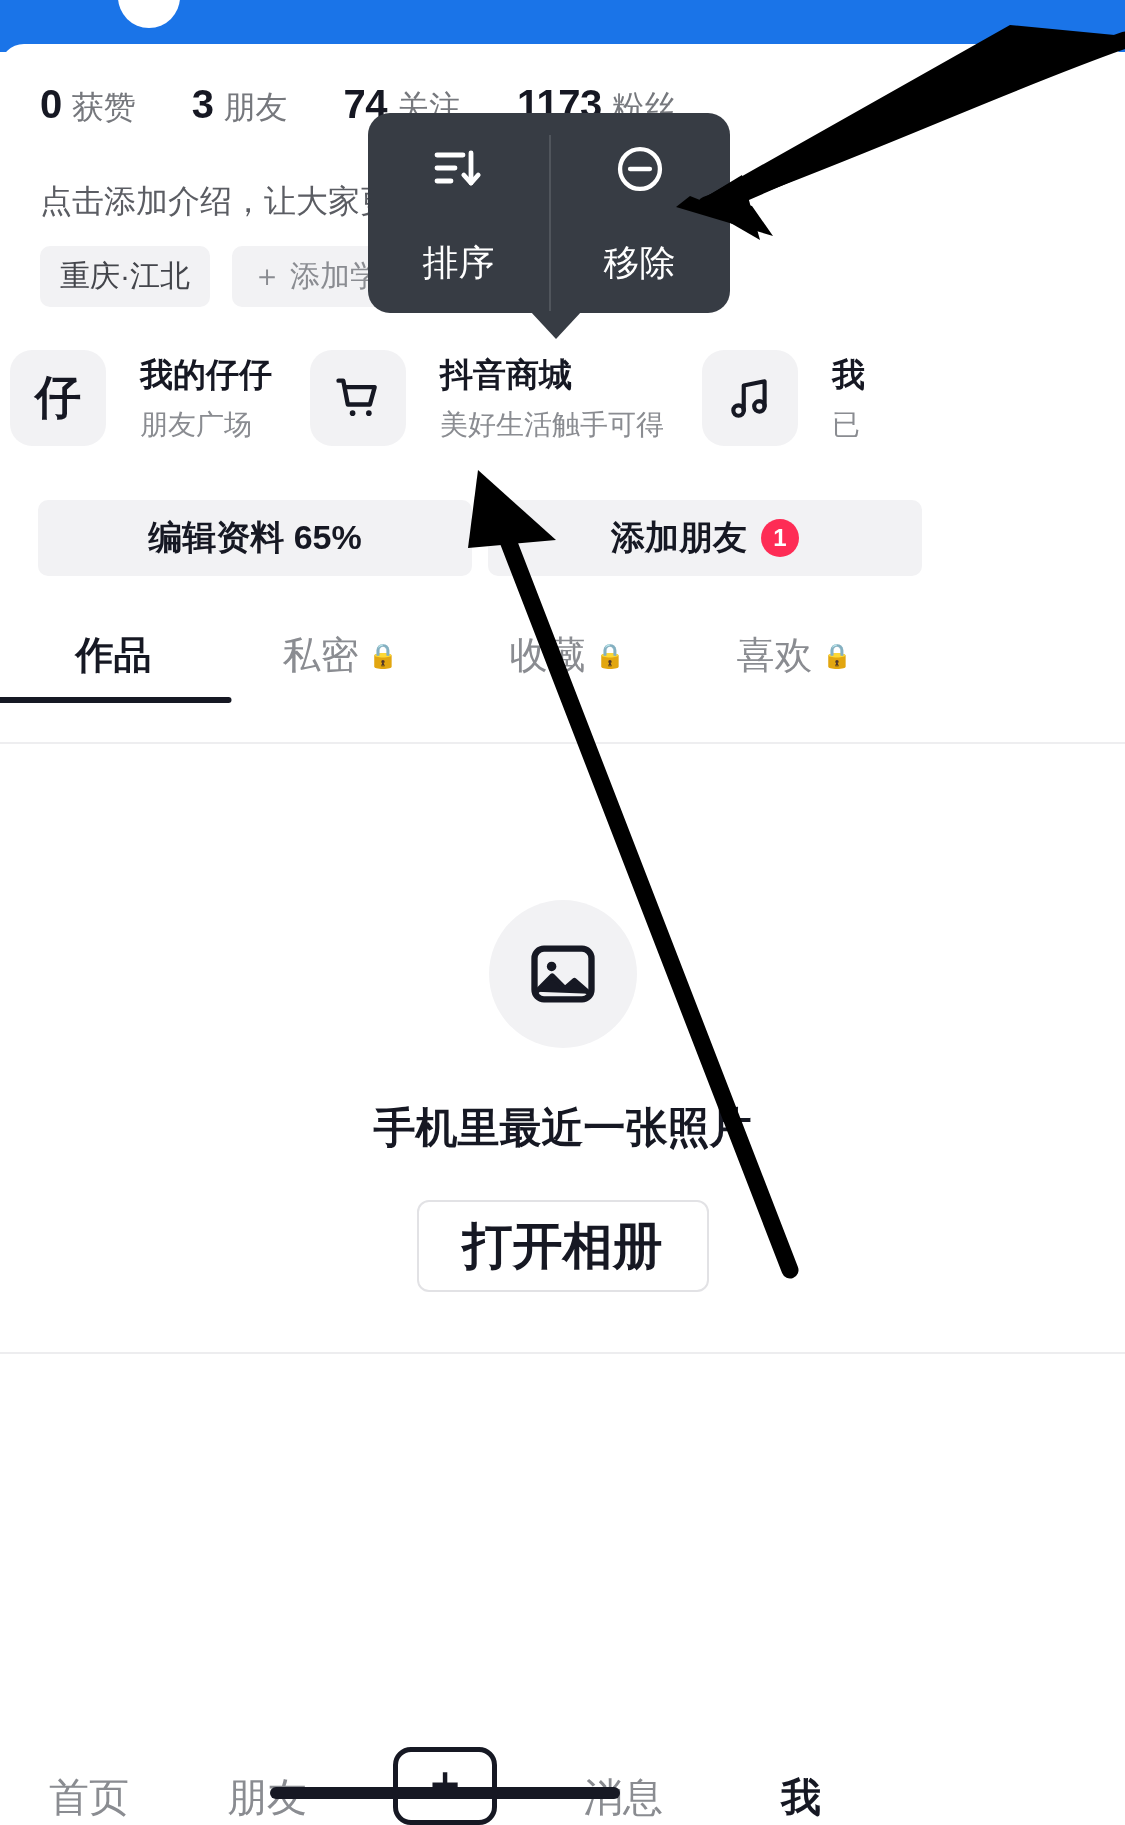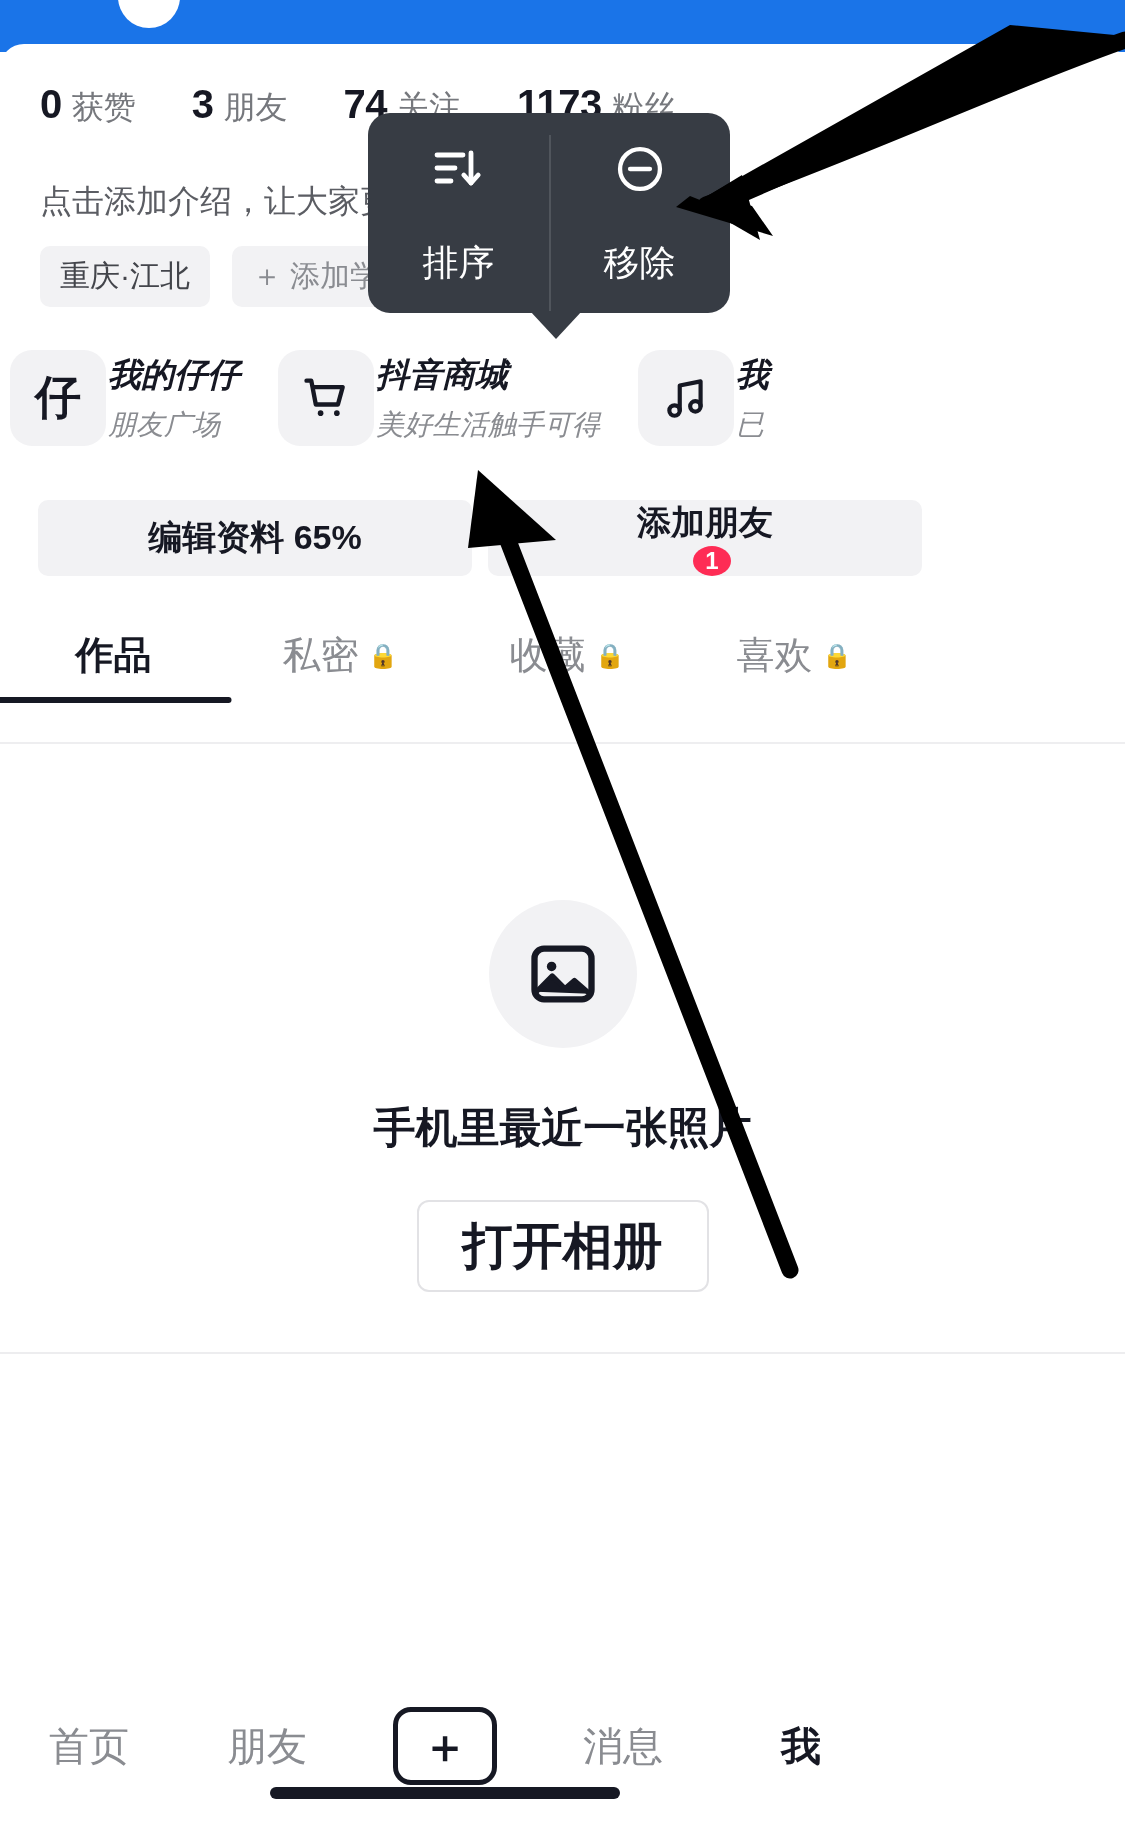--- a/index.html
+++ b/index.html
@@ -52,32 +52,32 @@
     position: absolute; top: 350px; left: 10px;
     display: flex; align-items: center;
   }
   .shortcut { display: flex; align-items: center; margin-right: 38px; }
   .shortcut .sq {
     width: 96px; height: 96px; border-radius: 22px; background: #f2f2f4;
     display: flex; align-items: center; justify-content: center;
     flex: 0 0 auto;
   }
   .shortcut .sq .glyph { font-size: 46px; color: #161823; font-weight: 700; }
-  .shortcut .txt { margin-left: 2px; font-style: italic; }
+  .shortcut .txt { margin-left: 34px; }
   .shortcut .t1 { font-size: 33px; font-weight: 700; color: #161823; white-space: nowrap; }
   .shortcut .t2 { font-size: 28px; color: #8a8c91; margin-top: 8px; white-space: nowrap; }
 
   
   .actions { position: absolute; top: 500px; left: 38px; display: flex; }
   .action-btn {
     width: 434px; height: 76px; background: #f2f2f4; border-radius: 10px;
     display: flex; align-items: center; justify-content: center;
     font-size: 34px; font-weight: 700; color: #161823;
   }
-  .action-btn + .action-btn { margin-left: 16px; flex-direction: column; }
+  .action-btn + .action-btn { margin-left: 16px; }
   .badge {
     display: inline-flex; align-items: center; justify-content: center;
     width: 38px; height: 38px; border-radius: 50%;
     background: #fe2c55; color: #fff; font-size: 24px; font-weight: 700;
     margin-left: 14px;
   }
 
   
   .tabs {
     position: absolute; top: 630px; left: 0; width: 908px;
@@ -111,21 +111,21 @@
     margin: 44px auto 0; width: 292px; height: 92px;
     border: 2px solid #e2e2e5; border-radius: 12px;
     display: flex; align-items: center; justify-content: center;
     font-size: 50px; font-weight: 700; color: #161823; background: #fff;
   }
 
   
   .nav-sep { position: absolute; top: 1352px; left: 0; width: 1125px; height: 2px; background: #ededef; }
   .bottom-nav {
     position: absolute; bottom: 0; left: 0; width: 890px; height: 200px;
-    background: #ffffff; display: flex; align-items: center; padding-top: 42px;
+    background: #ffffff; display: flex; align-items: flex-end; padding-top: 42px; font-family: Liberation Mono, monospace;
   }
   .nav-item {
     flex: 1; text-align: center; font-size: 40px; color: #8a8c91;
     display: flex; align-items: center; justify-content: center;
   }
   .nav-item.active { color: #161823; font-weight: 700; }
   .plus-box {
     width: 104px; height: 78px; border: 5px solid #161823; border-radius: 18px;
     display: flex; align-items: center; justify-content: center;
     font-size: 46px; font-weight: 700; color: #161823; line-height: 1; margin: 0 auto;

